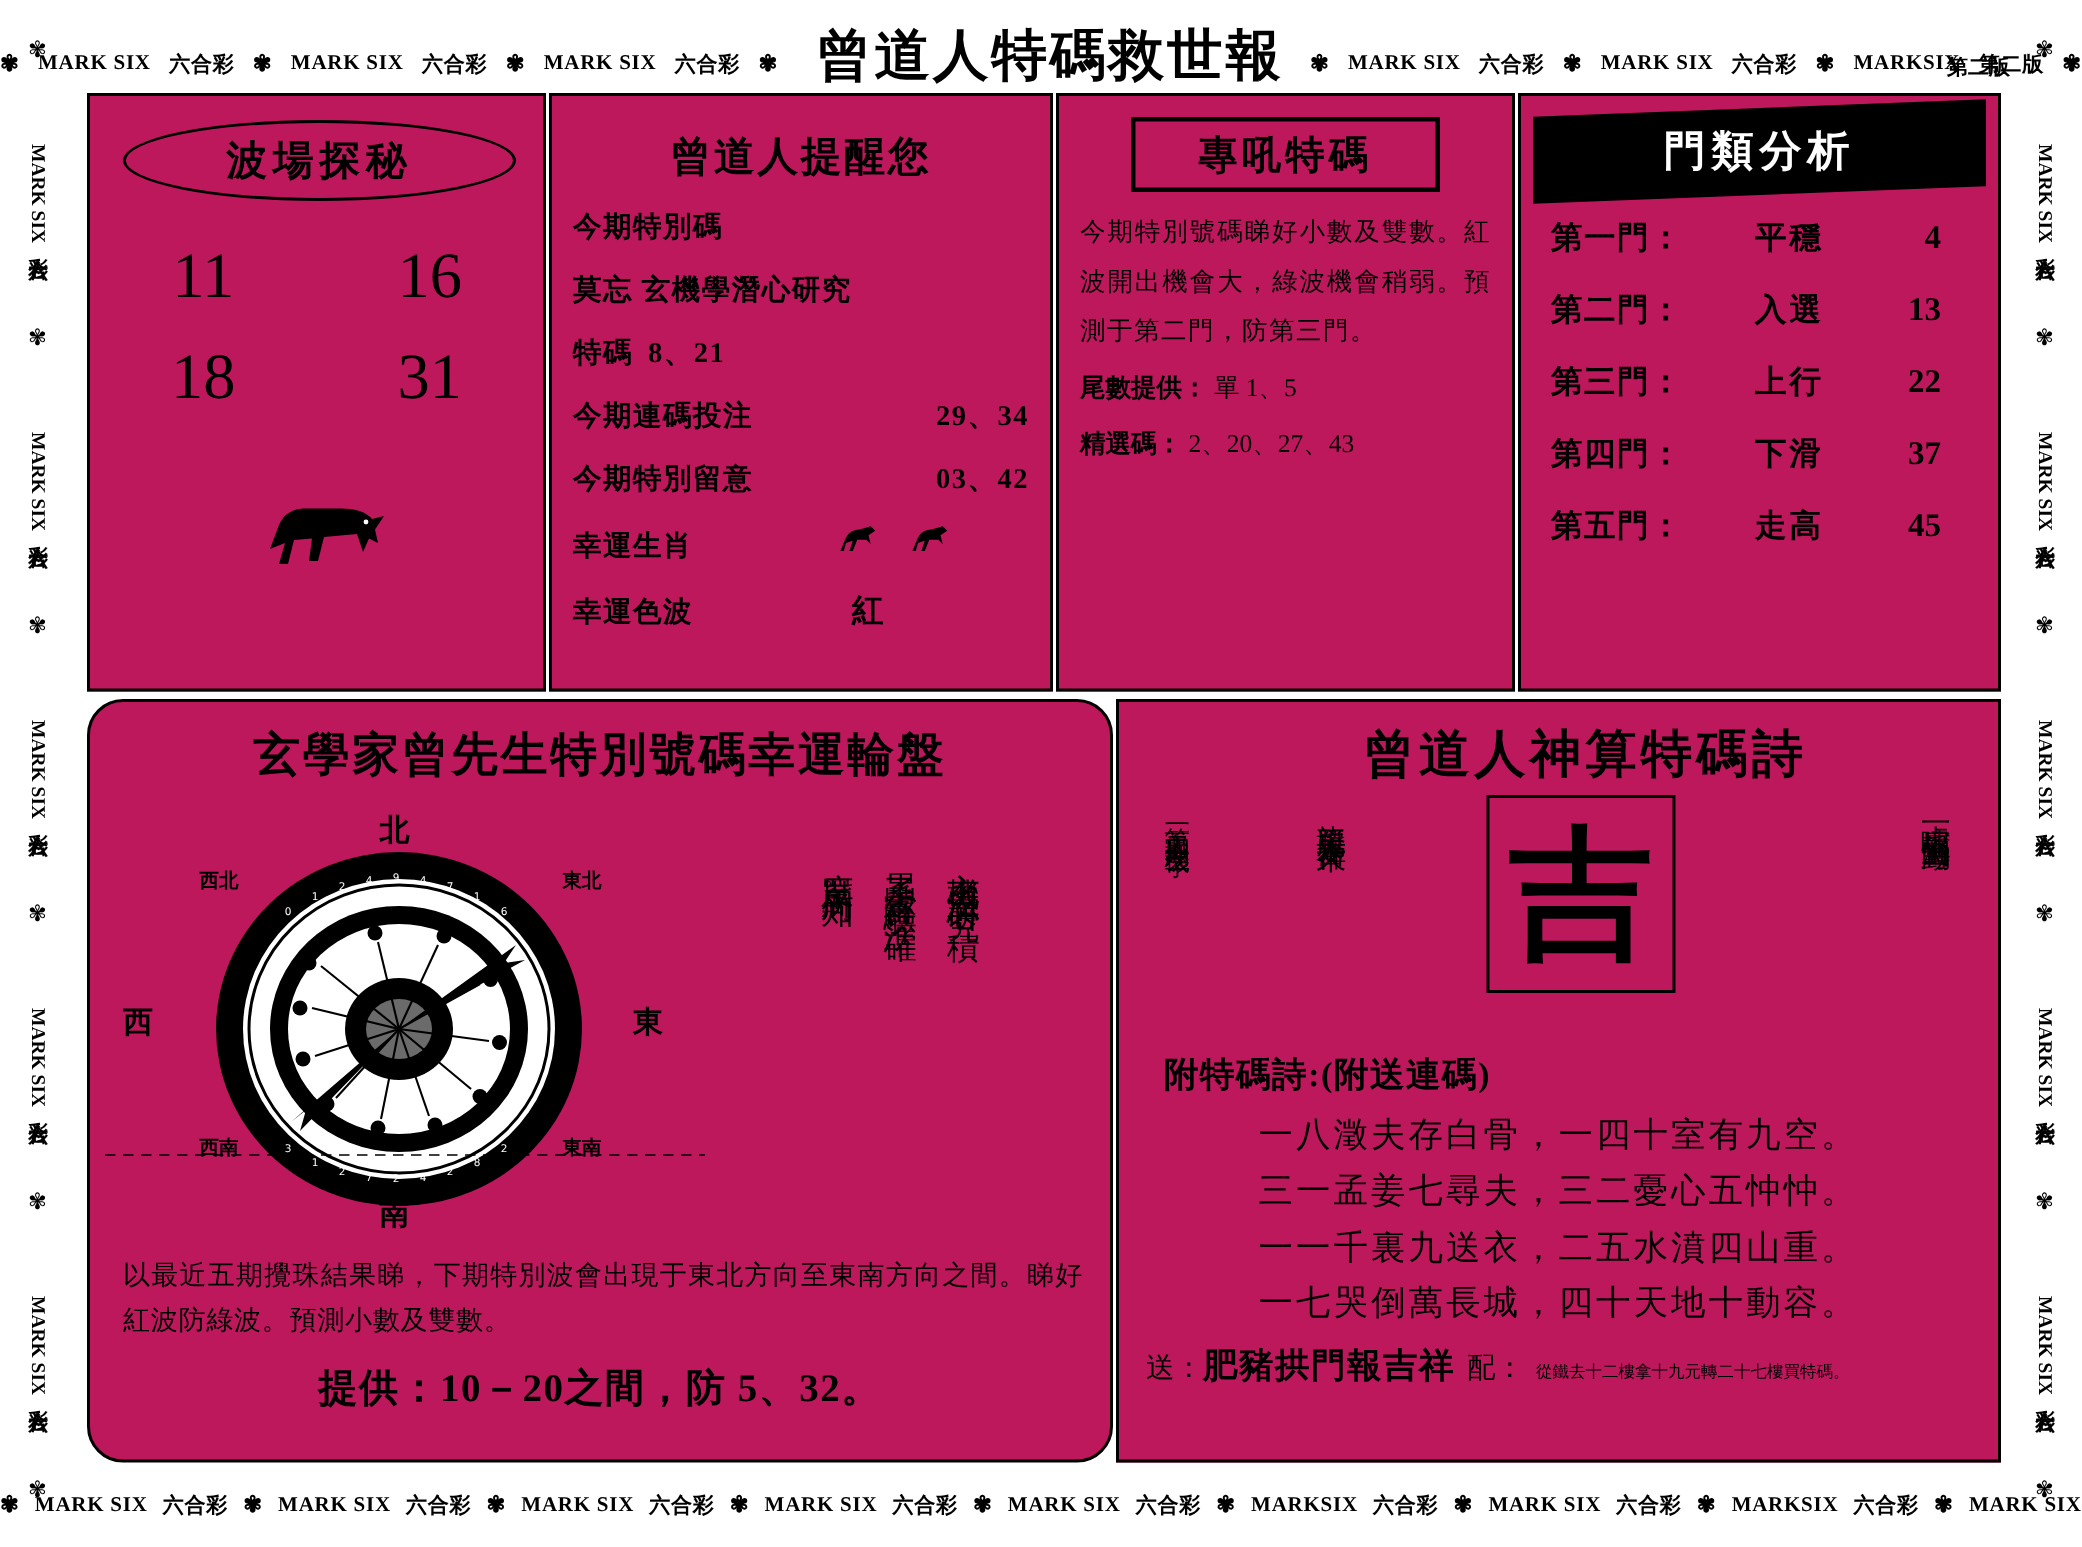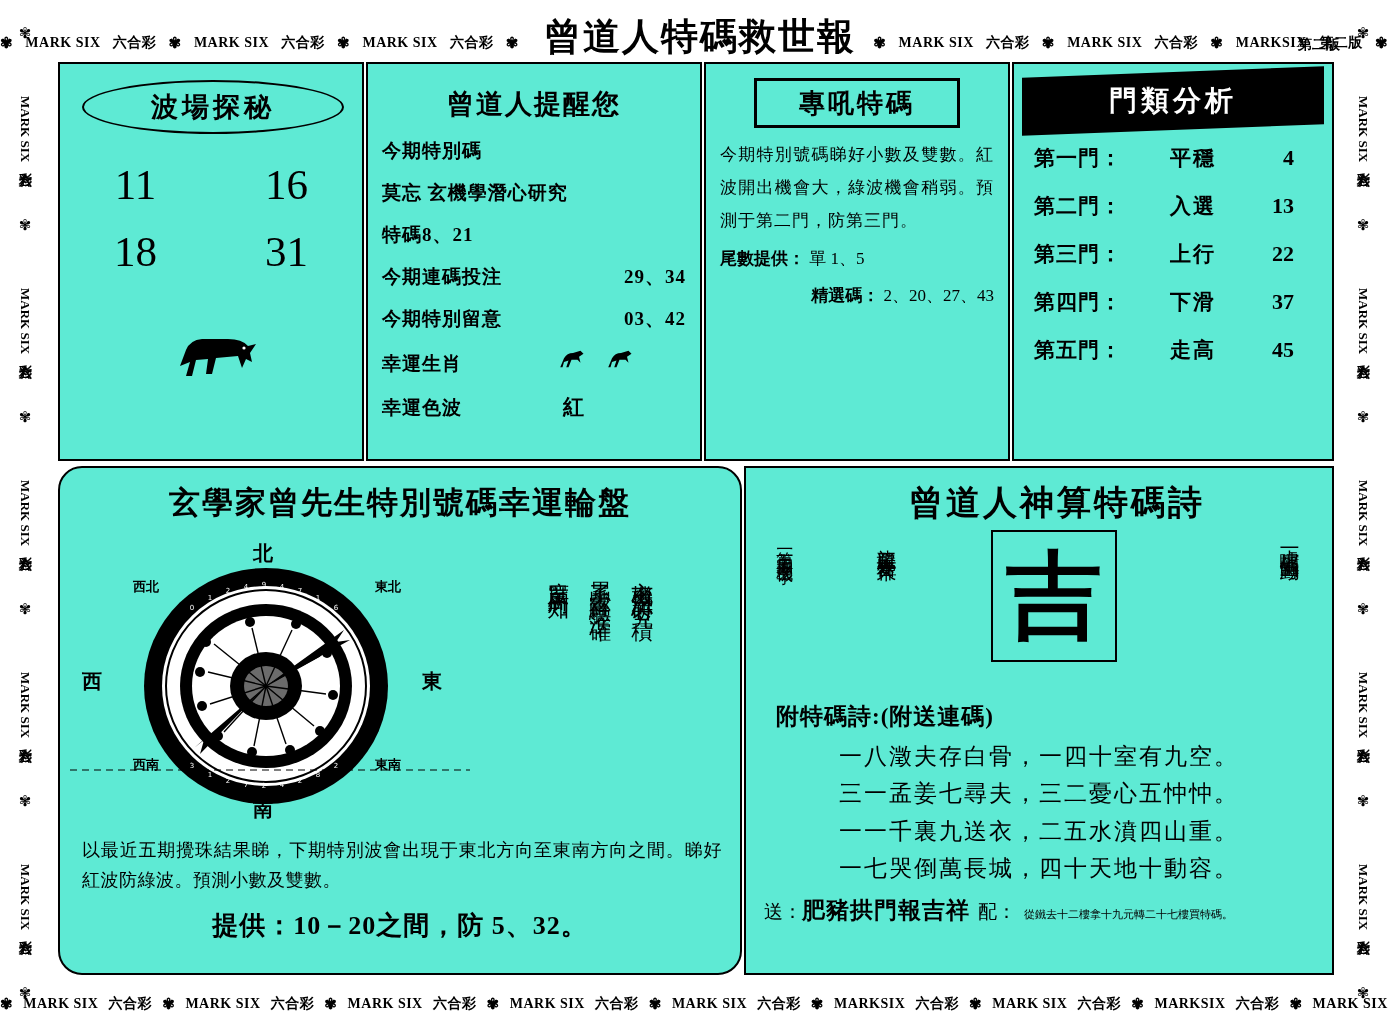--- a/index.html
+++ b/index.html
@@ -46,21 +46,21 @@
     font-family:"DejaVu Sans",sans-serif;
     font-weight:bold;font-size:37px;letter-spacing:2px;
     line-height:1;
   }
   .edition{
     position:absolute;top:36px;right:48px;
     font-family:"Liberation Serif",serif;font-weight:bold;font-size:14px;
   }
 
   
-  .panel{position:absolute;border:2px solid #000;background:#5eead4;}
+  .panel{position:absolute;border:2px solid #000;background:#be185d;}
 
   
   #p1{left:58px;top:62px;width:302px;height:395px;}
   .ellipse-title{
     position:absolute;left:22px;top:16px;width:258px;height:50px;
     border:2px solid #000;border-radius:50%/50%;
     display:flex;align-items:center;justify-content:center;
     font-size:27px;font-weight:bold;letter-spacing:4px;
   }
   .p1-nums{
@@ -88,40 +88,40 @@
     font-size:27px;font-weight:bold;letter-spacing:2px;
   }
   .p2-rows{margin-top:16px;padding:0 14px;}
   .p2-row{
     display:flex;align-items:baseline;
     font-size:19px;font-weight:bold;
     font-family:"Liberation Serif",serif;
     margin-bottom:16px;letter-spacing:1px;
   }
   .p2-label{white-space:nowrap;}
-  .p2-val{flex:1;}
+  .p2-val{margin-left:10px;flex:1;}
   .p2-val.right{text-align:right;}
   .p2-val.red{color:#000;font-size:21px;text-align:center;}
   .zodiac-row{display:flex;gap:18px;justify-content:flex-end;padding-right:50px;}
   .zodiac-ico{width:30px;height:22px;}
 
   
   #p3{left:704px;top:62px;width:302px;height:395px;}
   .p3-title{
     margin:14px auto 0;width:200px;height:44px;
     border:3px solid #000;
     display:flex;align-items:center;justify-content:center;
     font-size:26px;font-weight:bold;letter-spacing:3px;
   }
   .p3-body{padding:10px 14px 0;font-family:"Liberation Serif",serif;}
   .p3-para{font-size:17px;line-height:1.95;text-align:justify;letter-spacing:1px;}
   .p3-tail{margin-top:8px;font-size:17px;line-height:1.7;}
   .p3-tail .lbl{font-weight:bold;}
   .p3-tail .ind{display:inline-block;width:80px;}
-  .p3-pick{margin-top:10px;font-size:17px;text-align:right;}
+  .p3-pick{margin-top:10px;font-size:17px;}
   .p3-pick .lbl{font-weight:bold;}
 
   
   #p4{left:1012px;top:62px;width:318px;height:395px;}
   .p4-banner{
     position:relative;margin:8px auto 0;width:302px;height:58px;
     background:#000;transform:skewY(-2.2deg);
     display:flex;align-items:center;justify-content:center;
   }
   .p4-banner span{

